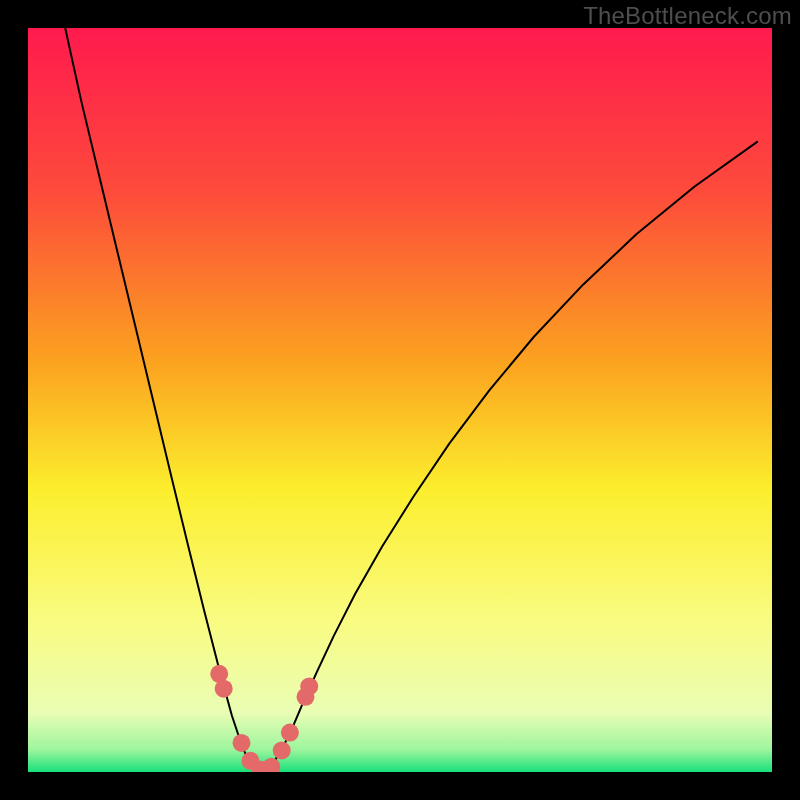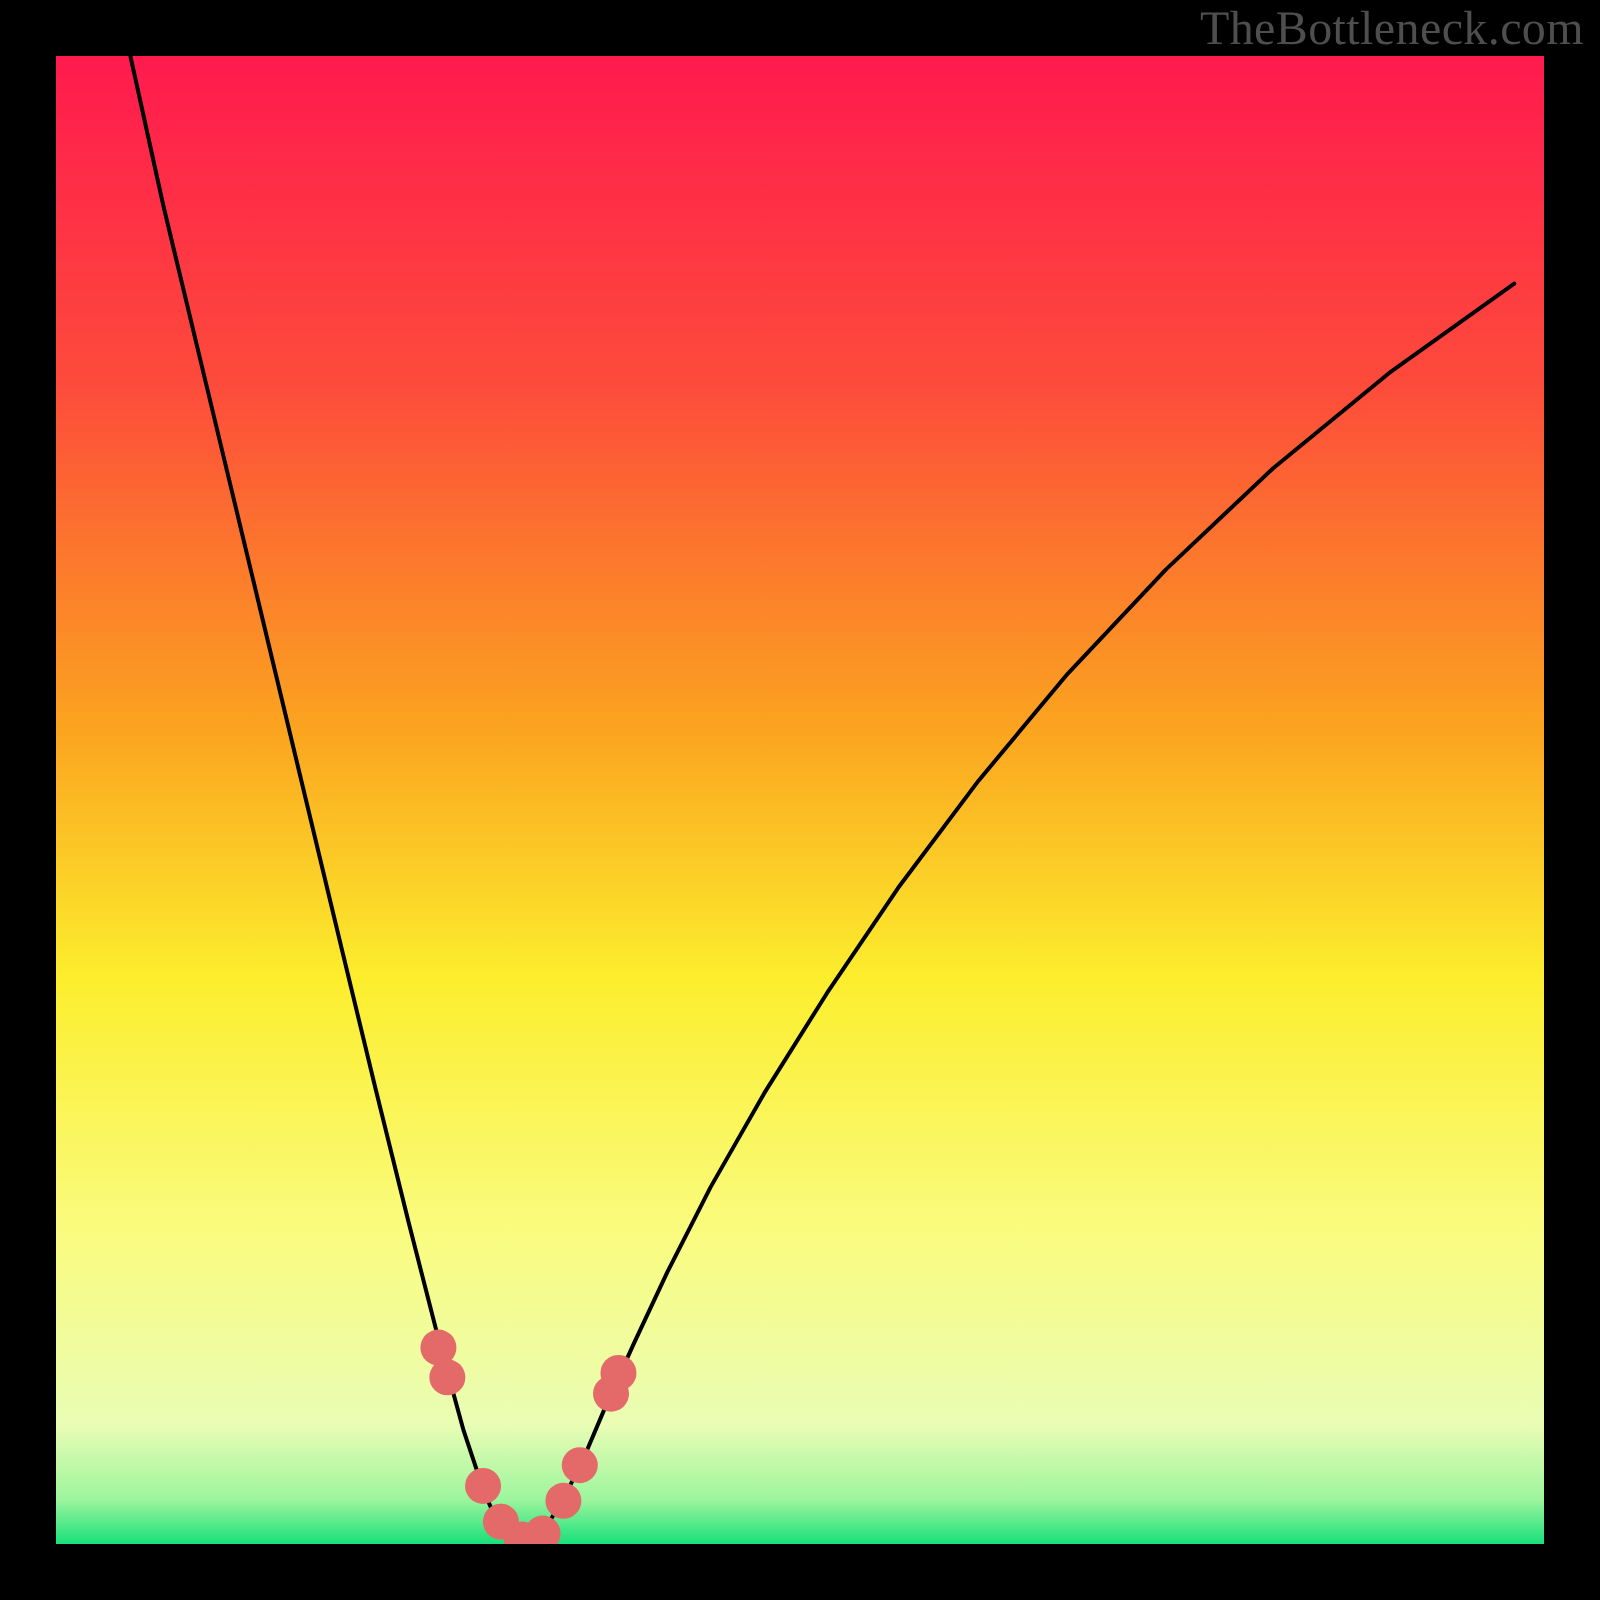--- a/index.html
+++ b/index.html
@@ -10,21 +10,20 @@
     overflow: hidden;
     background: #000;
     font-family: Arial, Helvetica, sans-serif;
   }
   .frame {
     position: absolute;
     top: 0; left: 0;
     width: 800px;
     height: 800px;
     background: #000;
-    font-family: Liberation Serif, serif;
   }
   .plot-area {
     position: absolute;
     top: 28px;
     left: 28px;
     width: 744px;
     height: 744px;
     overflow: hidden;
   }
   .watermark {

